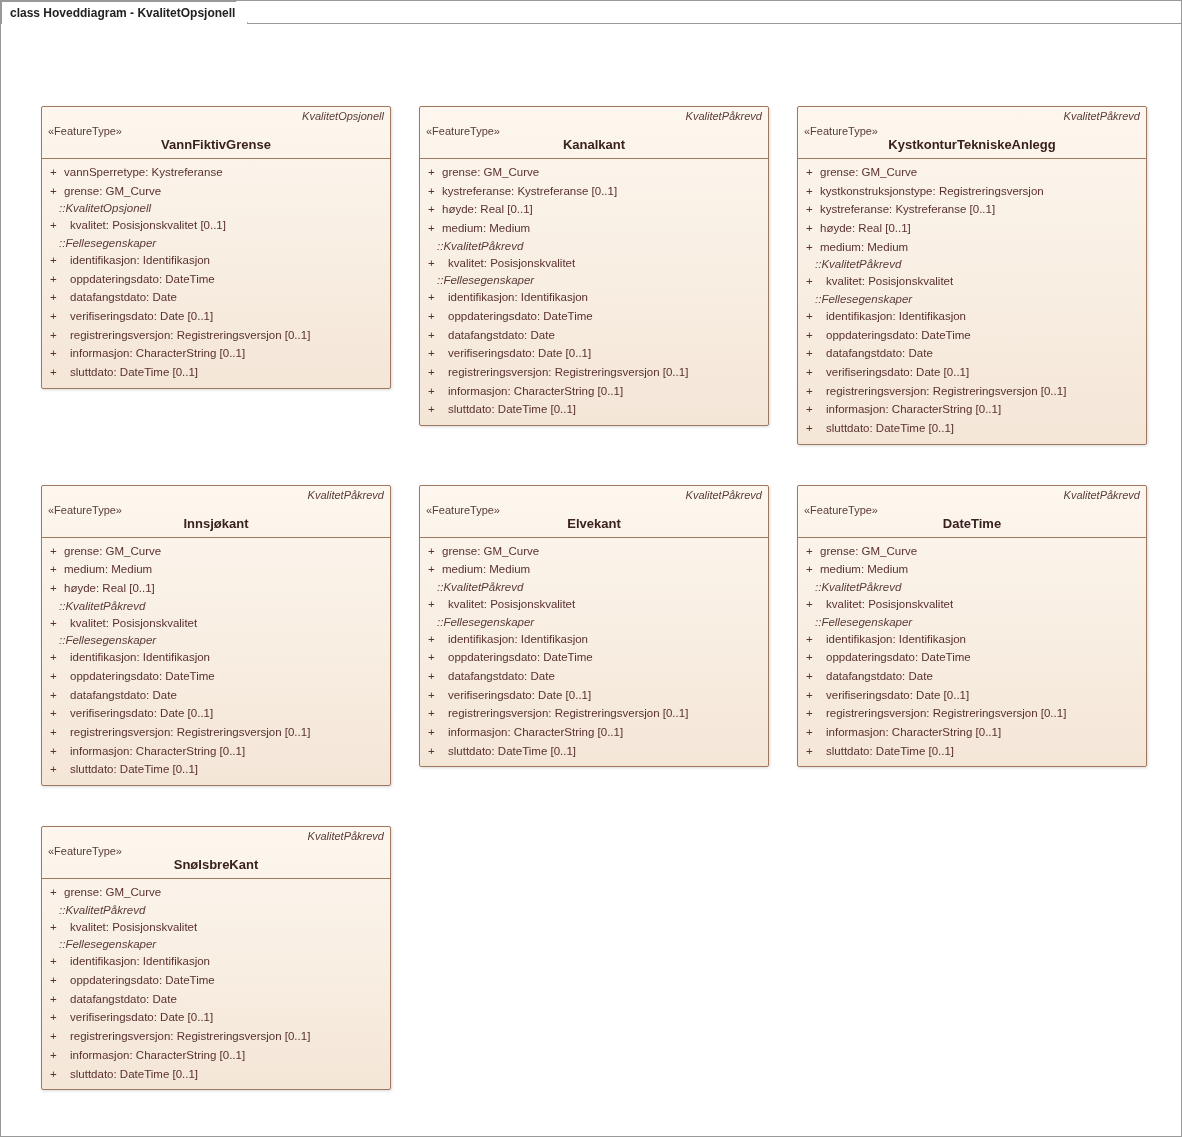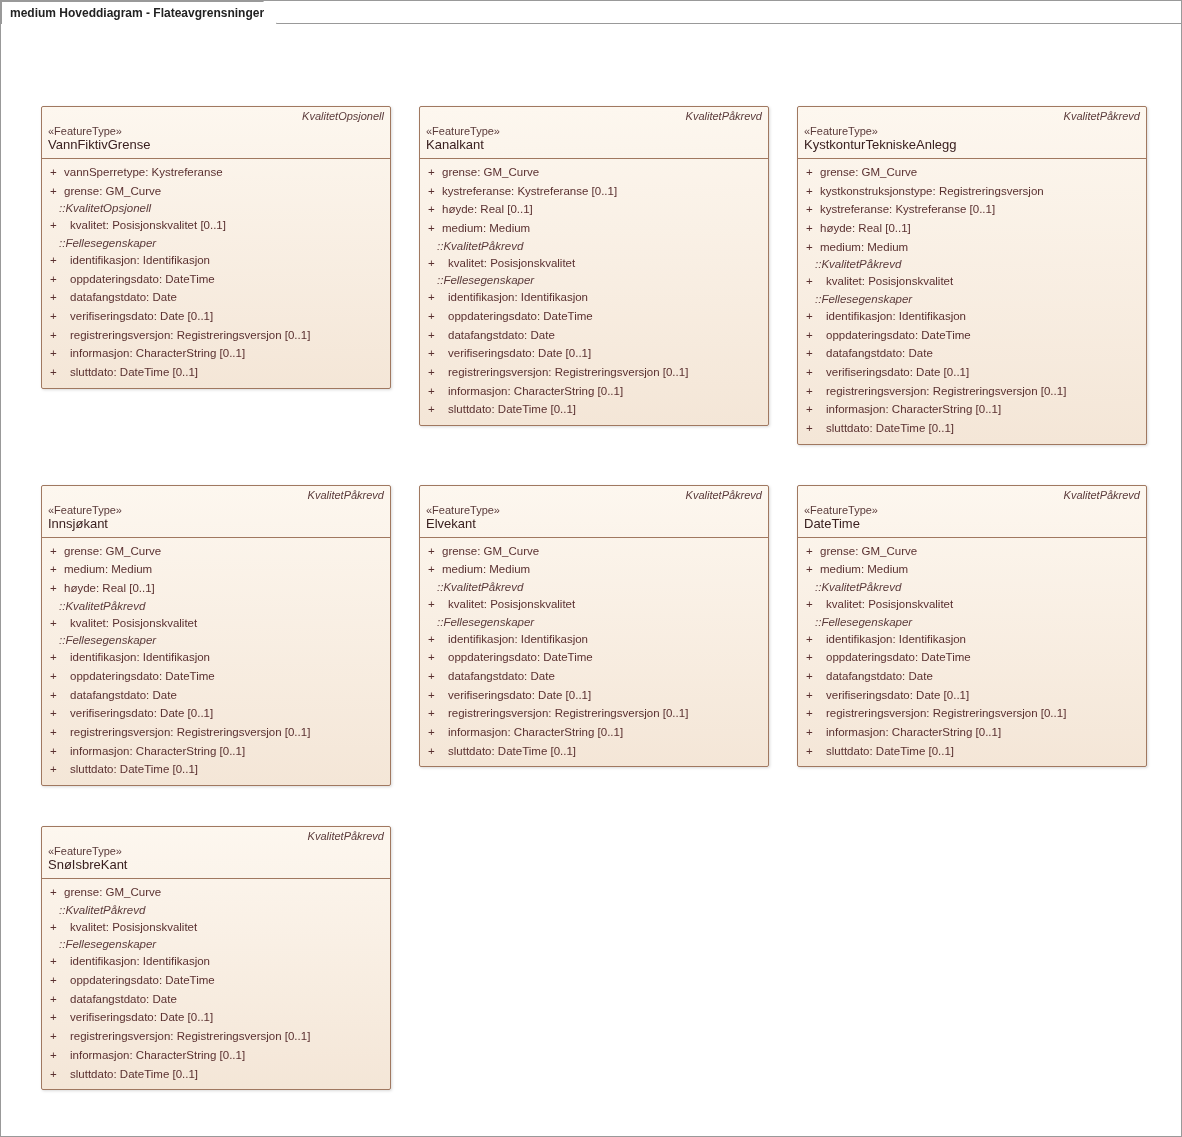--- a/index.html
+++ b/index.html
@@ -69,21 +69,22 @@
     font-style: italic;
     font-size: 11px;
     color: #5a3a3a;
   }
   .class-header .stereo {
     font-size: 11px;
     color: #5a3a3a;
     margin-top: 14px;
   }
   .class-header .cname {
-    font-weight: normal;
+    text-align: center;
+    font-weight: bold;
     color: #3a2020;
     font-size: 13px;
   }
   .class-body {
     padding: 4px 0 6px 0;
   }
   .section-label {
     font-style: italic;
     color: #5a3a3a;
     padding: 2px 17px;
@@ -105,21 +106,21 @@
     width: 6px;
     flex: 0 0 6px;
   }
   .attr-row .txt { flex: 1; }
 </style>
 </head>
 <body>
 
 <div class="canvas">
   <div class="frame-tab">
-    <span>medium Hoveddiagram - Flateavgrensninger</span>
+    <span>class Hoveddiagram - KvalitetOpsjonell</span>
   </div>
   <div class="frame-border"></div>
 
   <div class="grid" id="grid">
       <div class="class-box">
         <div class="class-header">
           <div class="tag">KvalitetOpsjonell</div>
           <div class="stereo">«FeatureType»</div>
           <div class="cname">VannFiktivGrense</div>
         </div>

